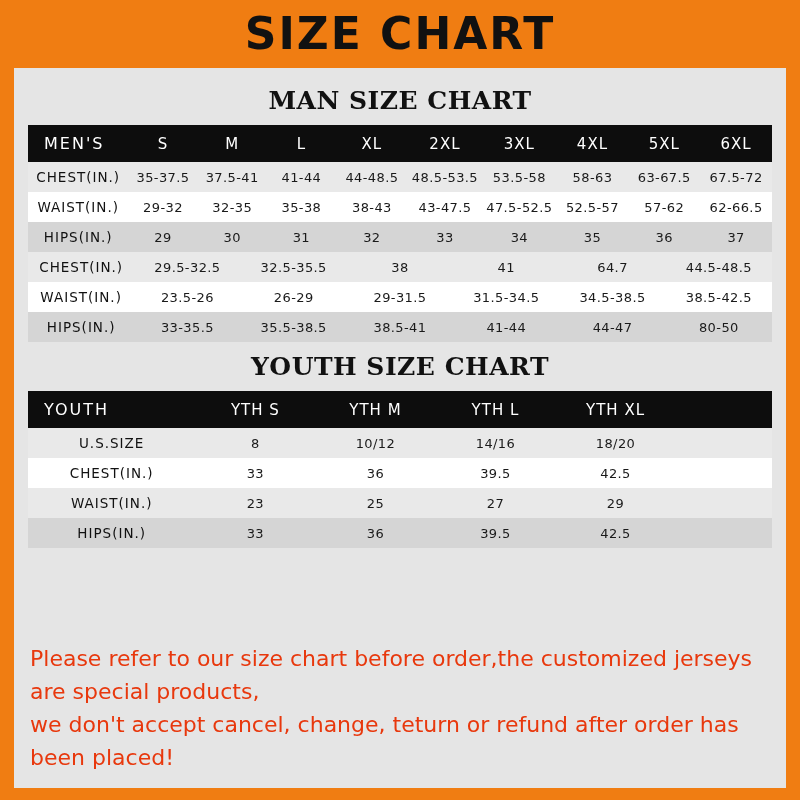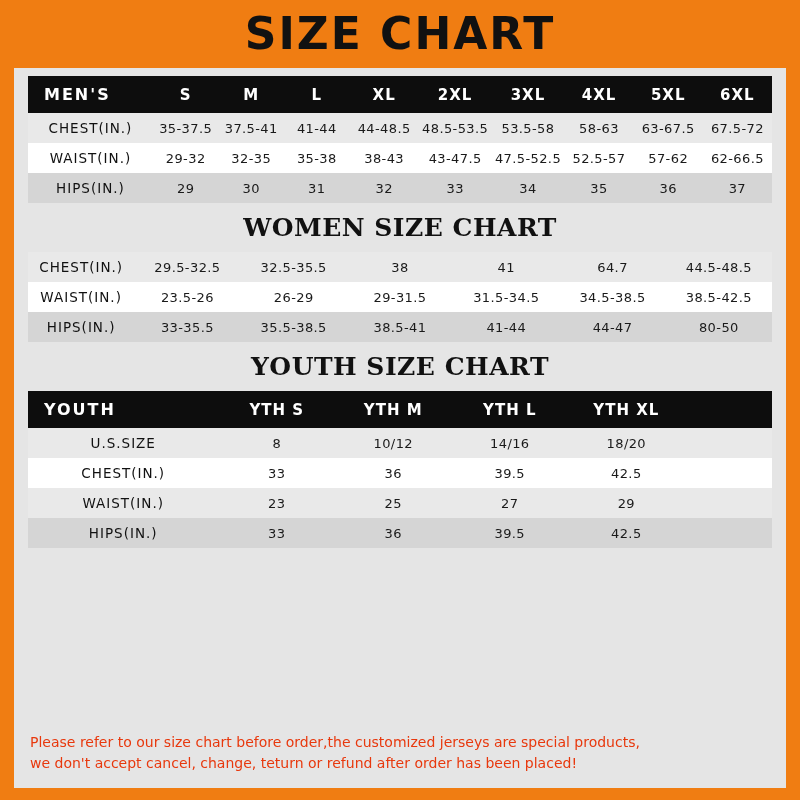--- a/index.html
+++ b/index.html
@@ -57,22 +57,22 @@
   table.chart {
     width: 100%;
     border-collapse: collapse;
     table-layout: fixed;
   }
   table.chart tr.head-row {
     background: #0d0d0d;
     color: #ffffff;
   }
   table.chart tr.head-row td {
-    padding: 9px 0;
-    font-weight: bold;
+    padding: 9px 16px;
+    font-weight: normal;
     font-size: 15px;
     letter-spacing: 1px;
     text-align: center;
     color: #ffffff;
   }
   table.chart tr.head-row td.rowlabel {
     text-align: left;
     padding-left: 16px;
     font-size: 16px;
     letter-spacing: 2px;
@@ -95,21 +95,21 @@
   table.chart tr.shade-white td { background: #ffffff; }
   table.chart tr.shade-mid td { background: #d5d5d5; }
 
   .footer {
     padding: 10px 16px 14px 16px;
     box-sizing: border-box;
   }
   .footer-line {
     color: #e8380d;
     font-family: "DejaVu Sans", sans-serif;
-    font-size: 14px;
+    font-size: 22px;
     line-height: 1.5;
     text-align: left;
   }
   .bottom-bar {
     background: #f07d12;
     height: 12px;
     margin: 0 -14px;
   }
 </style>
 </head>
@@ -117,20 +117,21 @@
 
 <div class="page">
 
   <div class="banner">
     <div class="banner-title">SIZE CHART</div>
   </div>
 
   <div class="content">
 
     <div class="section">
+      <div class="section-title">MAN SIZE CHART</div>
       <table class="chart">
         <tbody>
             <tr class="head-row">
           <td class="rowlabel" style="width:15%">MEN'S</td>
           <td style="width:9%">S</td>
           <td style="width:9%">M</td>
           <td style="width:9%">L</td>
           <td style="width:9.5%">XL</td>
           <td style="width:10%">2XL</td>
           <td style="width:10%">3XL</td>
@@ -172,21 +173,20 @@
           <td>34</td>
           <td>35</td>
           <td>36</td>
           <td>37</td>
         </tr>
       </tbody>
         </table>
     </div>
 
     <div class="section">
-      <div class="section-title">WOMEN SIZE CHART</div>
       <table class="chart">
         <tbody>
         <tr class="body-row shade-light">
           <td class="rowlabel">CHEST(IN.)</td>
           <td>29.5-32.5</td>
           <td>32.5-35.5</td>
           <td>38</td>
           <td>41</td>
           <td>64.7</td>
           <td>44.5-48.5</td>

